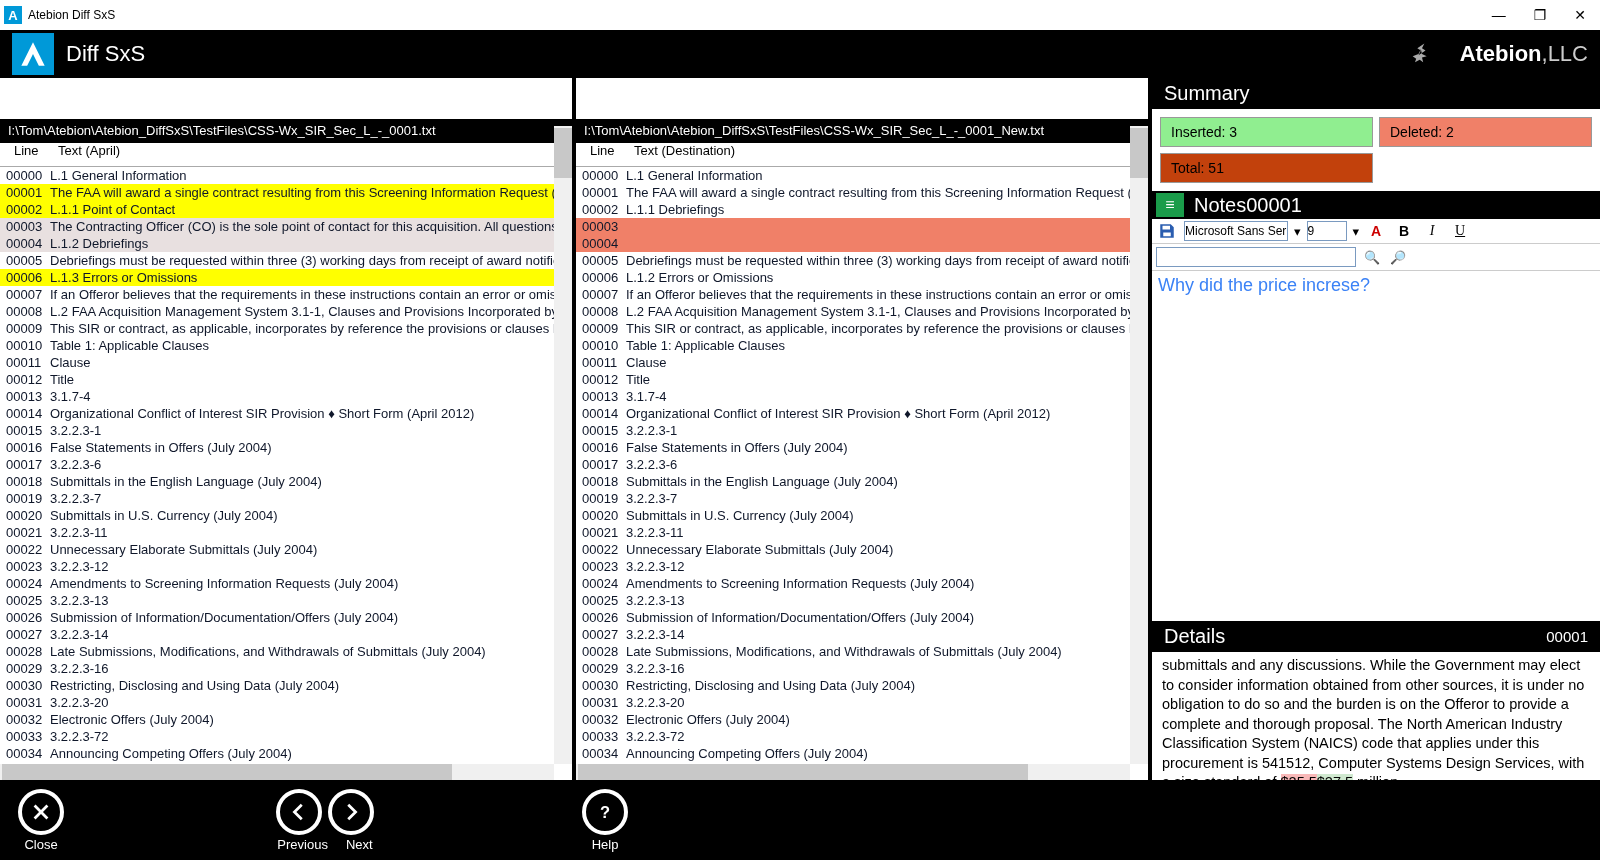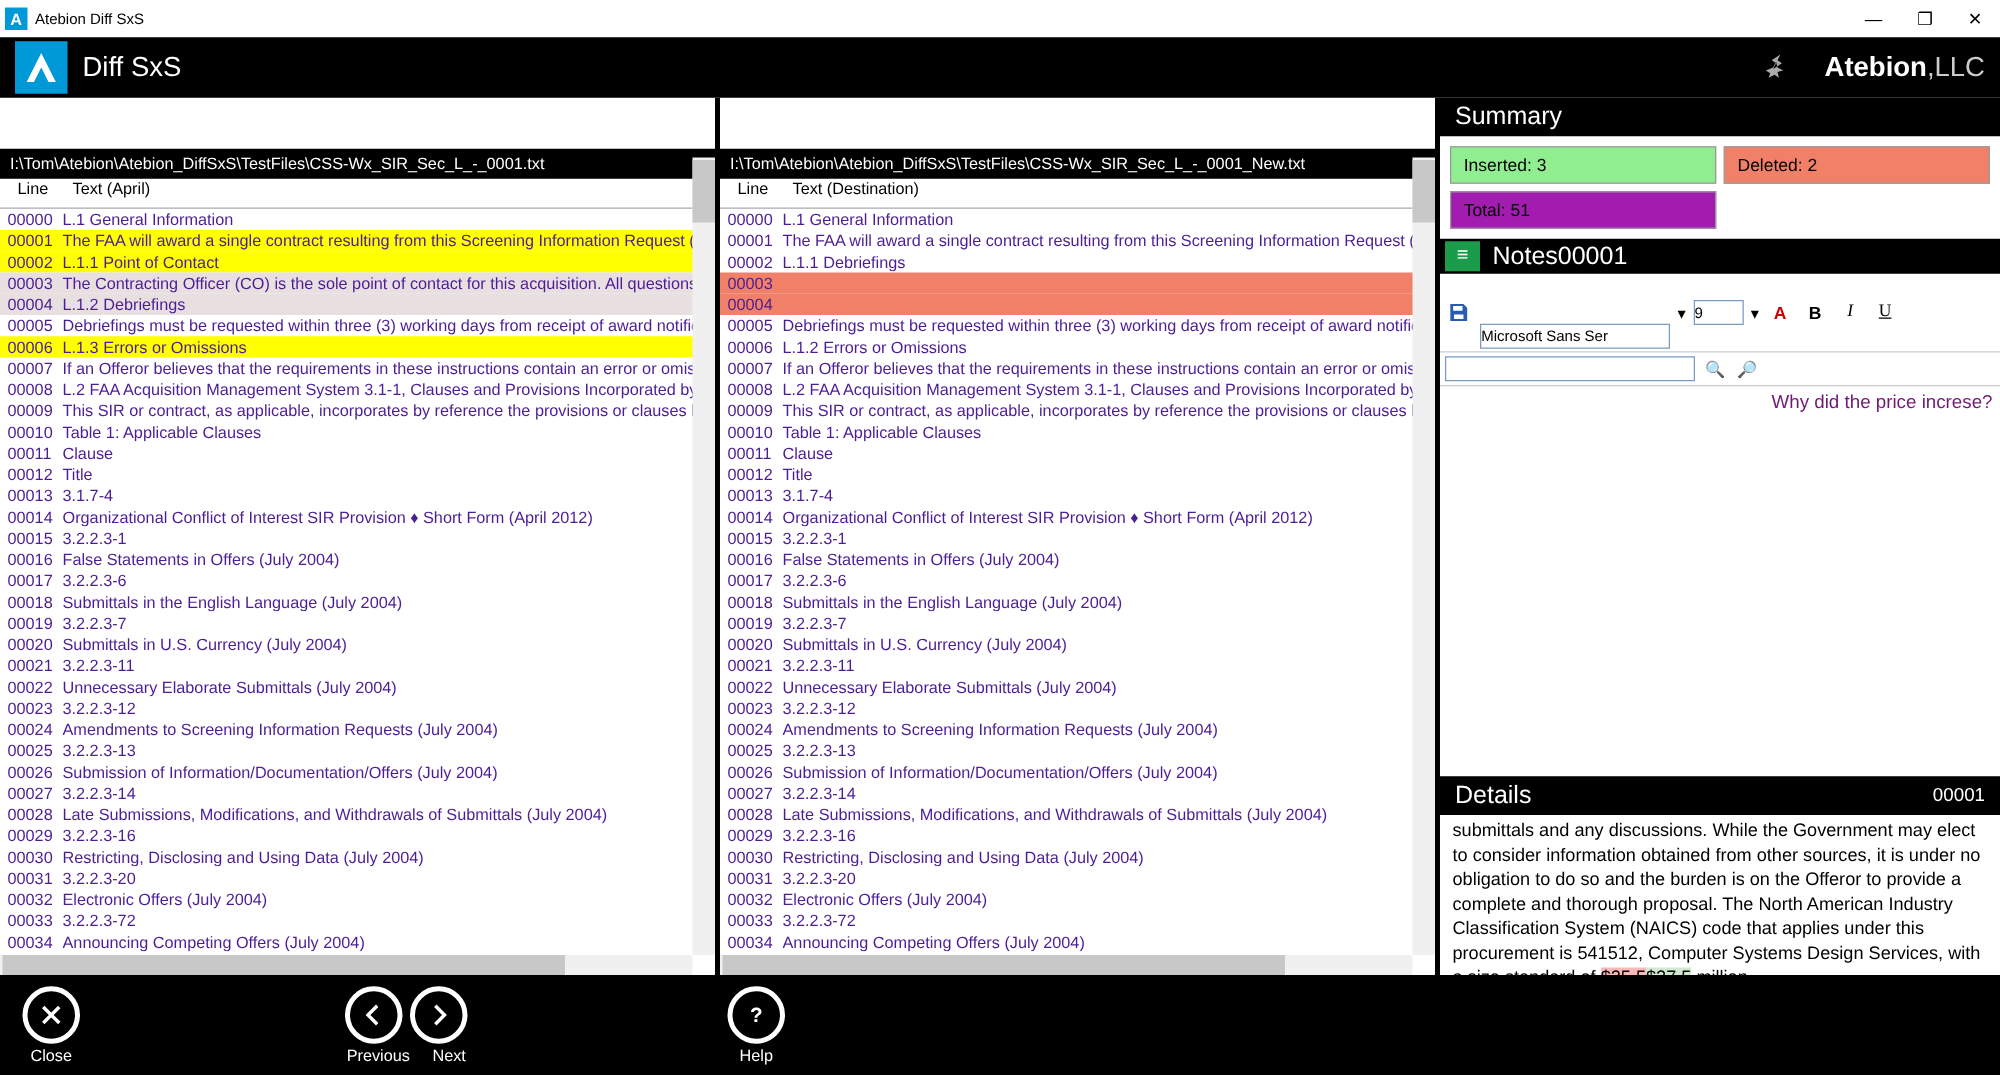--- a/index.html
+++ b/index.html
@@ -14,48 +14,48 @@
 .header .apptitle { color:#fff; font-size:22px; font-weight:300; }
 .header .brand { margin-left:auto; color:#ccc; font-size:22px; display:flex;align-items:center;gap:24px;}
 .header .brand svg { width:28px;height:28px;fill:#aaa;}
 .brand b{color:#fff;font-weight:600;}
 .main { flex:1; display:flex; background:#000; overflow:hidden; }
 .pane { background:#fff; display:flex; flex-direction:column; position:relative; border-right:4px solid #000; }
 .pane.left{width:576px;} .pane.right{width:576px;}
 .pane .path { background:#000;color:#fff;font-size:13px;padding:4px 8px; height:24px;white-space:nowrap;overflow:hidden;margin-top:41px;}
 .pane .cols { display:flex;font-size:13px;color:#000;border-bottom:1px solid #aaa;height:24px;align-items:flex-start;padding-left:14px;}
 .pane .cols .c1{width:44px;} .pane .cols .c2{flex:1;}
-.rows { flex:1;overflow:hidden;font-size:13px;color:#4c1d95; position:relative;}
+.rows { flex:1;overflow:hidden;font-size:13px;color:#0f172a; position:relative;}
 .row { display:flex;height:17px;align-items:center;padding-left:6px;white-space:nowrap;}
 .row .ln{width:44px;} .row .tx{flex:1;overflow:hidden;text-overflow:clip;}
 .row.modified { background:#ffff00; }
 .row.deleted { background:#f08068; }
 .row.head { background:#e8e0e0; }
 .scrollv { position:absolute;right:0;top:48px;bottom:16px;width:18px;background:#f0f0f0;}
 .scrollv .thumb{background:#c8c8c8;width:100%;height:50px;margin-top:2px;}
 .scrollh { position:absolute;left:0;right:18px;bottom:0;height:16px;background:#f0f0f0;}
 .scrollh .thumb{height:100%;width:450px;background:#c8c8c8;margin-left:2px;}
 .sidebar { flex:1;background:#fff;display:flex;flex-direction:column; }
 .sechdr { background:#000;color:#fff;font-size:20px;padding:4px 12px;display:flex;align-items:center;}
 .sechdr .num{margin-left:auto;font-size:15px;}
 .summary-body{padding:8px;display:grid;grid-template-columns:1fr 1fr;gap:6px;}
 .stat{border:1px solid #999;padding:6px 10px;font-size:14px;}
-.stat.mod{background:#ffff00;} .stat.ins{background:#90ee90;} .stat.del{background:#f08068;} .stat.tot{background:#a21caf;}
+.stat.mod{background:#ffff00;} .stat.ins{background:#90ee90;} .stat.del{background:#f08068;} .stat.tot{background:#c2410c;}
 .notes-hdr{background:#000;color:#fff;display:flex;align-items:center;padding:2px 0 2px 0;font-size:20px;}
 .notes-hdr .nicon{width:28px;height:24px;background:#1a9c4a;margin:0 10px 0 4px;display:flex;align-items:center;justify-content:center;}
 .notes-hdr .nicon span{color:#fff;font-size:16px;line-height:1;}
 .notes-tb{border-bottom:1px solid #ccc;padding:2px 4px;display:flex;align-items:center;gap:6px;font-size:13px;}
 .notes-tb select,.notes-tb input{border:1px solid #7a9ac0;font-size:12px;height:20px;}
-.notes-tb .fnt{width:152px;margin-top:38px;} .notes-tb .sz{width:40px;}
+.notes-tb .fnt{width:104px;} .notes-tb .sz{width:40px;}
 .notes-tb .btn{width:22px;height:20px;display:flex;align-items:center;justify-content:center;cursor:pointer;font-size:14px;}
 .notes-tb .red{color:#c00;font-weight:bold;} .notes-tb .bold{font-weight:bold;} .notes-tb .ital{font-style:italic;font-family:serif;} .notes-tb .und{text-decoration:underline;font-family:serif;}
 .notes-find{border-bottom:1px solid #ccc;padding:3px 4px;display:flex;gap:6px;align-items:center;}
 .notes-find input{flex:0 0 200px;height:20px;border:1px solid #7a9ac0;}
 .notes-find .sbtn{width:20px;height:20px;display:flex;align-items:center;justify-content:center;cursor:pointer;font-size:13px;}
-.notes-text{flex:1;padding:4px 6px;font-size:15px;color:#701a75;overflow:auto;text-align:right;}
+.notes-text{flex:1;padding:4px 6px;font-size:18px;color:#3b82f6;overflow:auto;}
 .details-body{padding:4px 10px 8px 10px;font-size:14.5px;font-family:"Times New Roman",serif;line-height:1.35;overflow:hidden;height:128px;}
 .details-body .strike{text-decoration:line-through;background:#f8b8b8;}
 .details-body .ins{background:#cfe8cf;}
 .footer{height:80px;background:#000;display:flex;align-items:center;padding:0 18px;gap:26px;}
 .fbtn{display:flex;flex-direction:column;align-items:center;color:#fff;cursor:pointer;gap:2px;}
 .fcircle{width:46px;height:46px;border:4px solid #fff;border-radius:50%;display:flex;align-items:center;justify-content:center;}
 .fcircle svg{width:22px;height:22px;fill:#fff;}
 .fbtn .flabel{font-size:13px;}
 .fgroup{display:flex;flex-direction:column;align-items:center;}
 .fgroup .circs{display:flex;gap:6px;}

